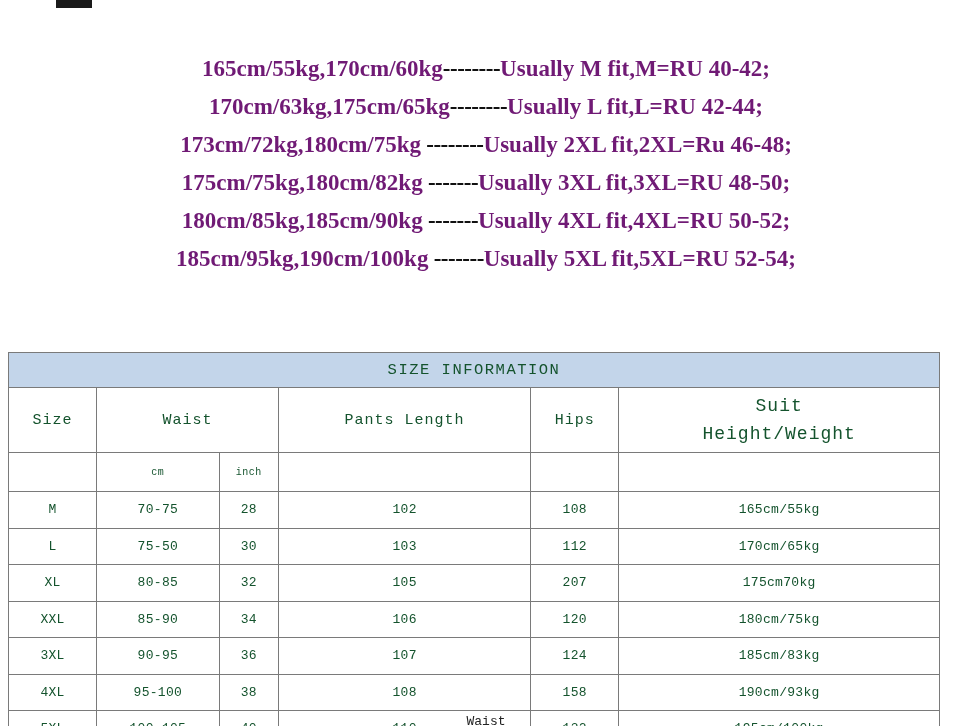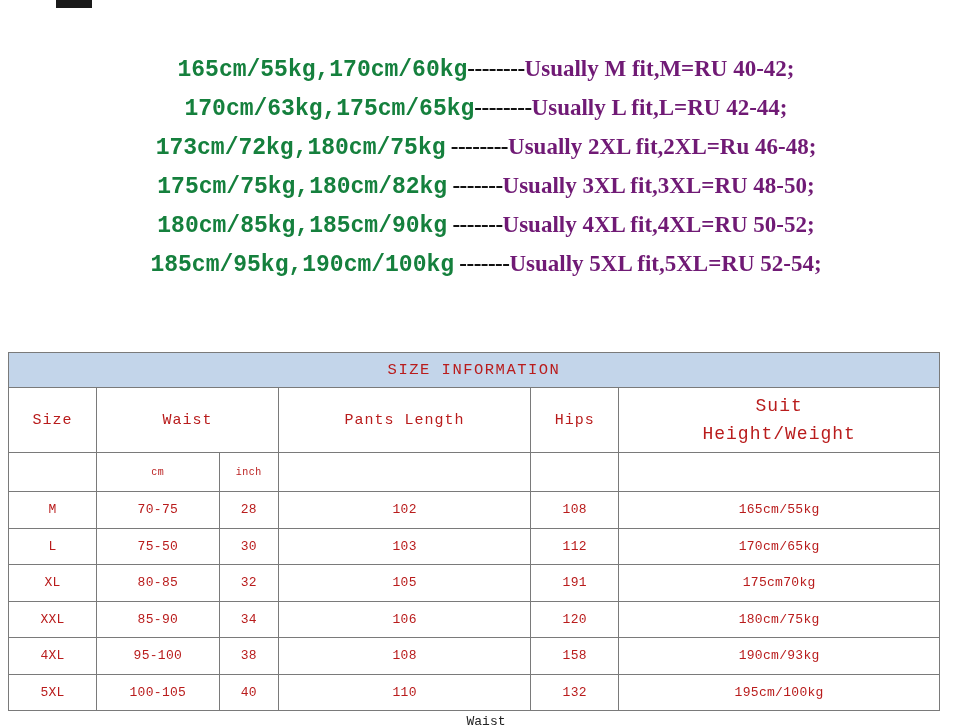--- a/index.html
+++ b/index.html
@@ -38,43 +38,42 @@
   }
   .fit-row {
     text-align: center;
     font-size: 23px;
     font-weight: bold;
     line-height: 38px;
     white-space: nowrap;
     font-family: "Liberation Serif", serif;
   }
   .fit-row .red {
-    color: #15803d;
-    font-family: Liberation Mono, monospace;
+    color: #701a75;
   }
   .fit-row .dash {
     color: #111111;
     letter-spacing: -0.5px;
   }
   .fit-row .blk {
     color: #701a75;
   }
 
   .size-table {
     position: absolute;
     top: 352px;
     left: 8px;
     width: 932px;
     border-collapse: collapse;
     font-family: "Liberation Mono", monospace;
   }
   .size-table td, .size-table th {
     border: 1px solid #7a7a7a;
     text-align: center;
-    color: #b91c1c;
+    color: #14532d;
     font-weight: normal;
   }
   .title-cell {
     background: #c3d5ea;
     font-size: 15.5px;
     letter-spacing: 1.5px;
     height: 32px;
     font-family: "Liberation Mono", monospace;
     color: #1a1a1a;
   }
@@ -178,32 +177,40 @@
       <td class="data-cell">30</td>
       <td class="data-cell">103</td>
       <td class="data-cell">112</td>
       <td class="data-cell">170cm/65kg</td>
     </tr>
     <tr>
       <td class="data-cell">XL</td>
       <td class="data-cell">80-85</td>
       <td class="data-cell">32</td>
       <td class="data-cell">105</td>
-      <td class="data-cell">191</td>
+      <td class="data-cell">207</td>
       <td class="data-cell">175cm70kg</td>
     </tr>
     <tr>
       <td class="data-cell">XXL</td>
       <td class="data-cell">85-90</td>
       <td class="data-cell">34</td>
       <td class="data-cell">106</td>
       <td class="data-cell">120</td>
       <td class="data-cell">180cm/75kg</td>
     </tr>
     <tr>
+      <td class="data-cell">3XL</td>
+      <td class="data-cell">90-95</td>
+      <td class="data-cell">36</td>
+      <td class="data-cell">107</td>
+      <td class="data-cell">124</td>
+      <td class="data-cell">185cm/83kg</td>
+    </tr>
+    <tr>
       <td class="data-cell">4XL</td>
       <td class="data-cell">95-100</td>
       <td class="data-cell">38</td>
       <td class="data-cell">108</td>
       <td class="data-cell">158</td>
       <td class="data-cell">190cm/93kg</td>
     </tr>
     <tr>
       <td class="data-cell">5XL</td>
       <td class="data-cell">100-105</td>

